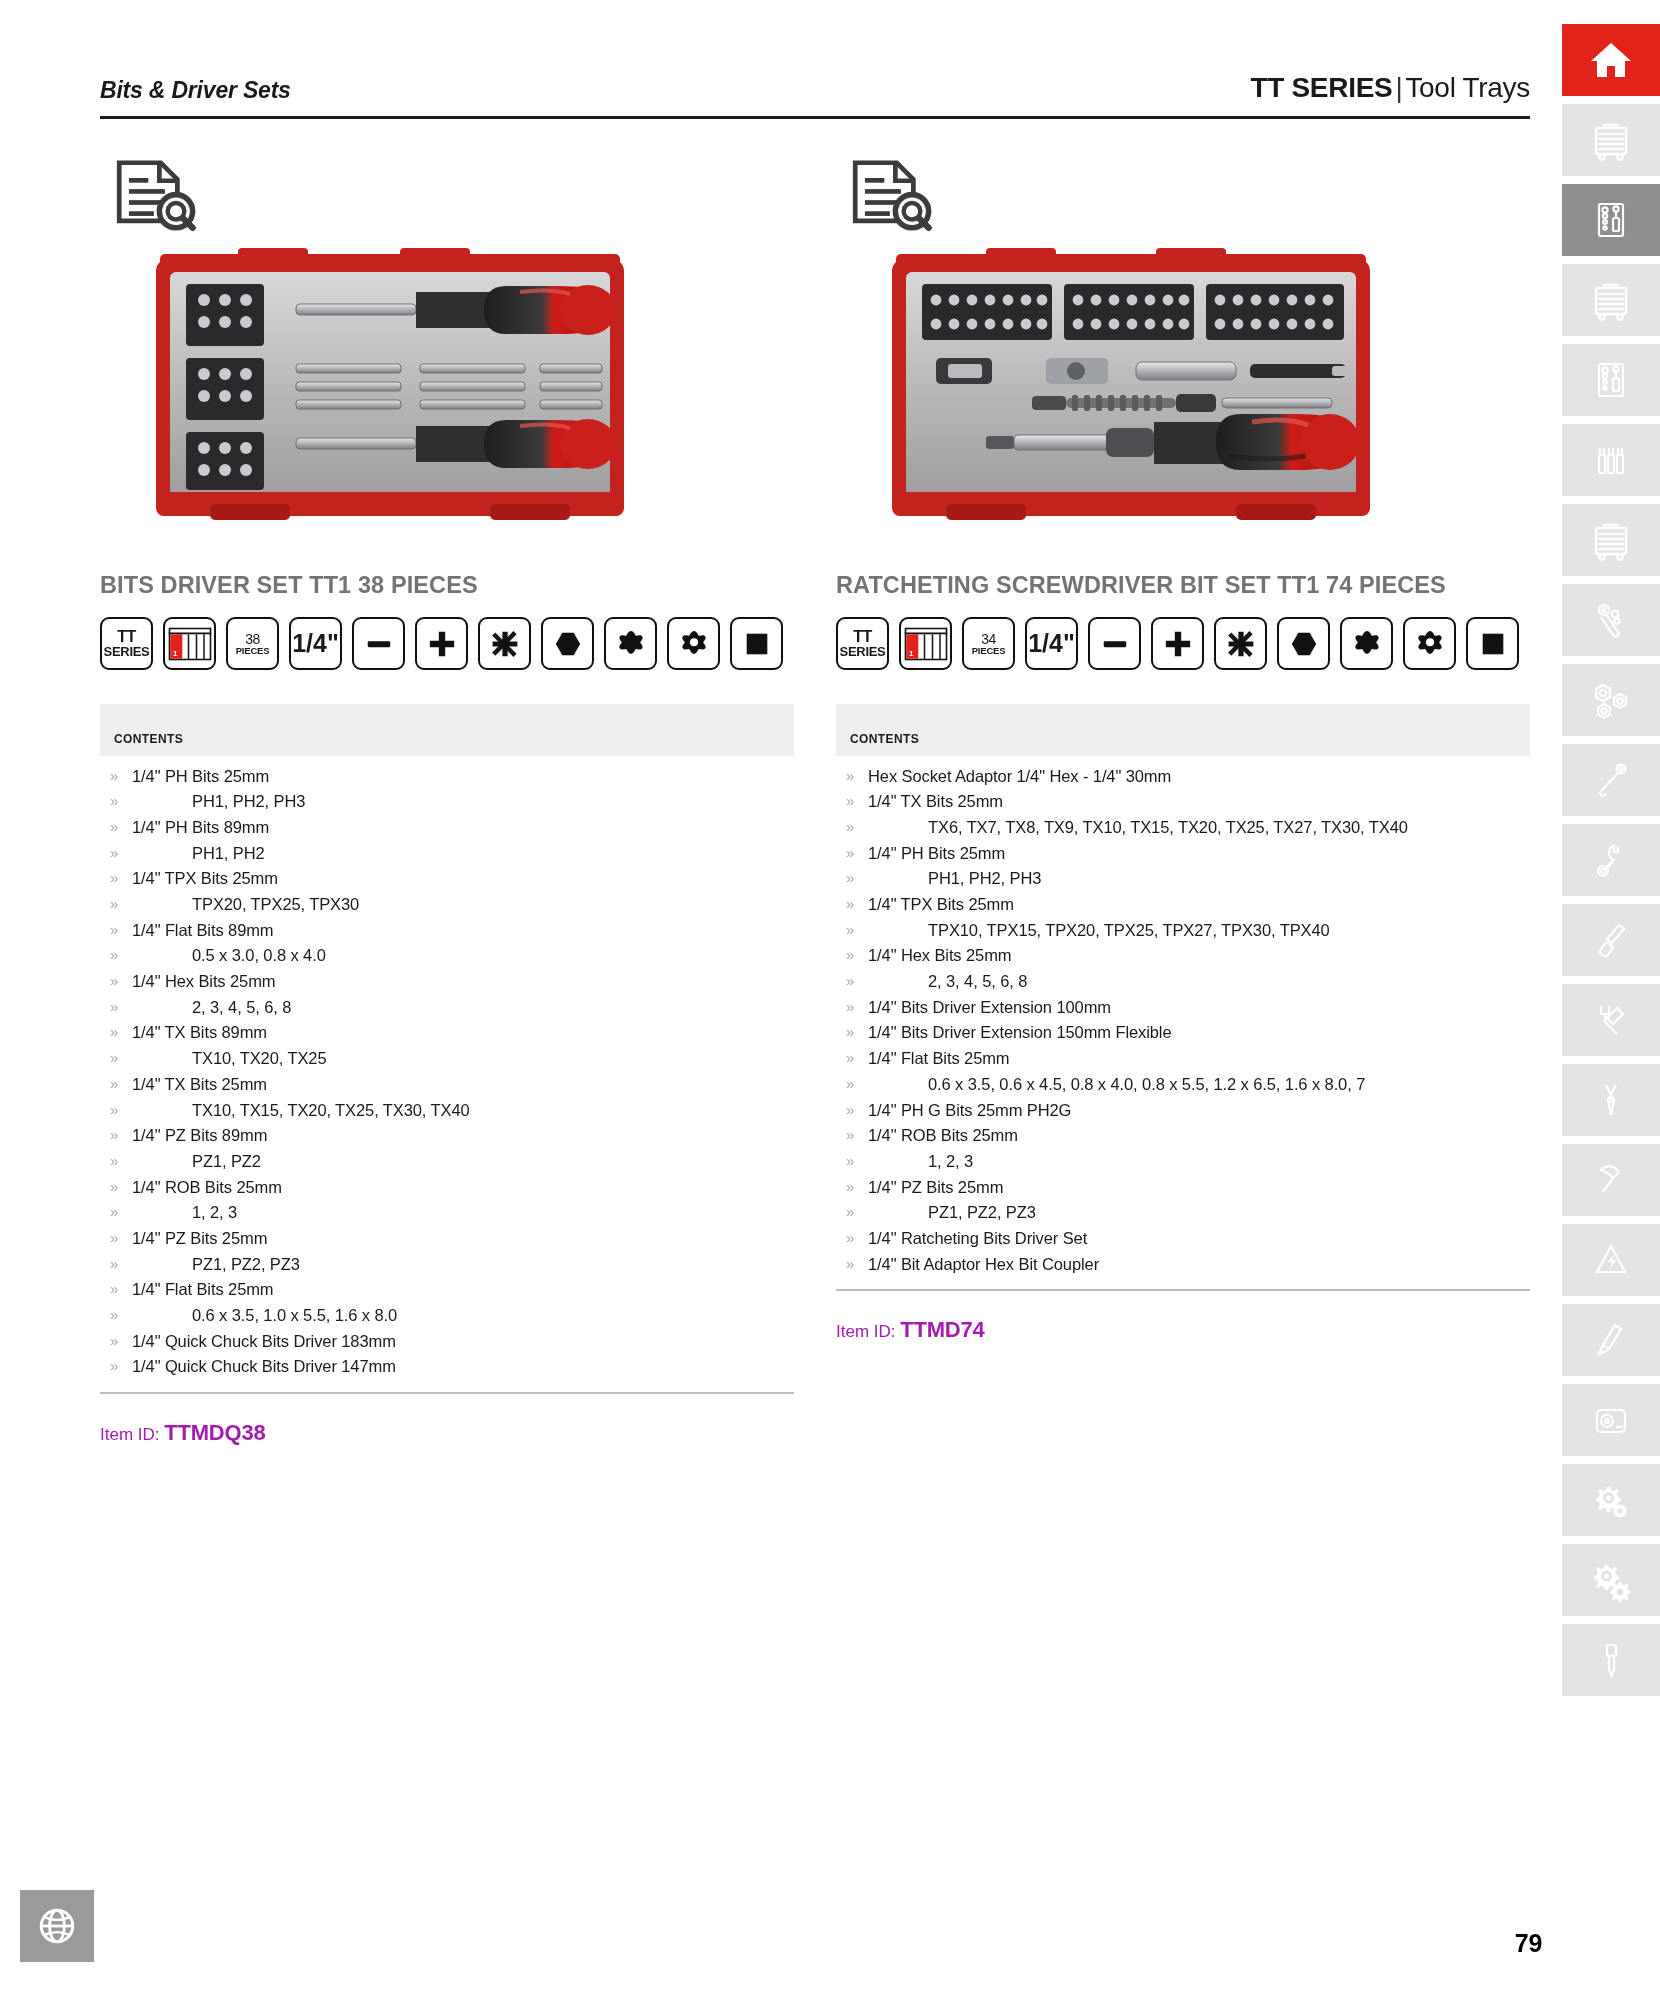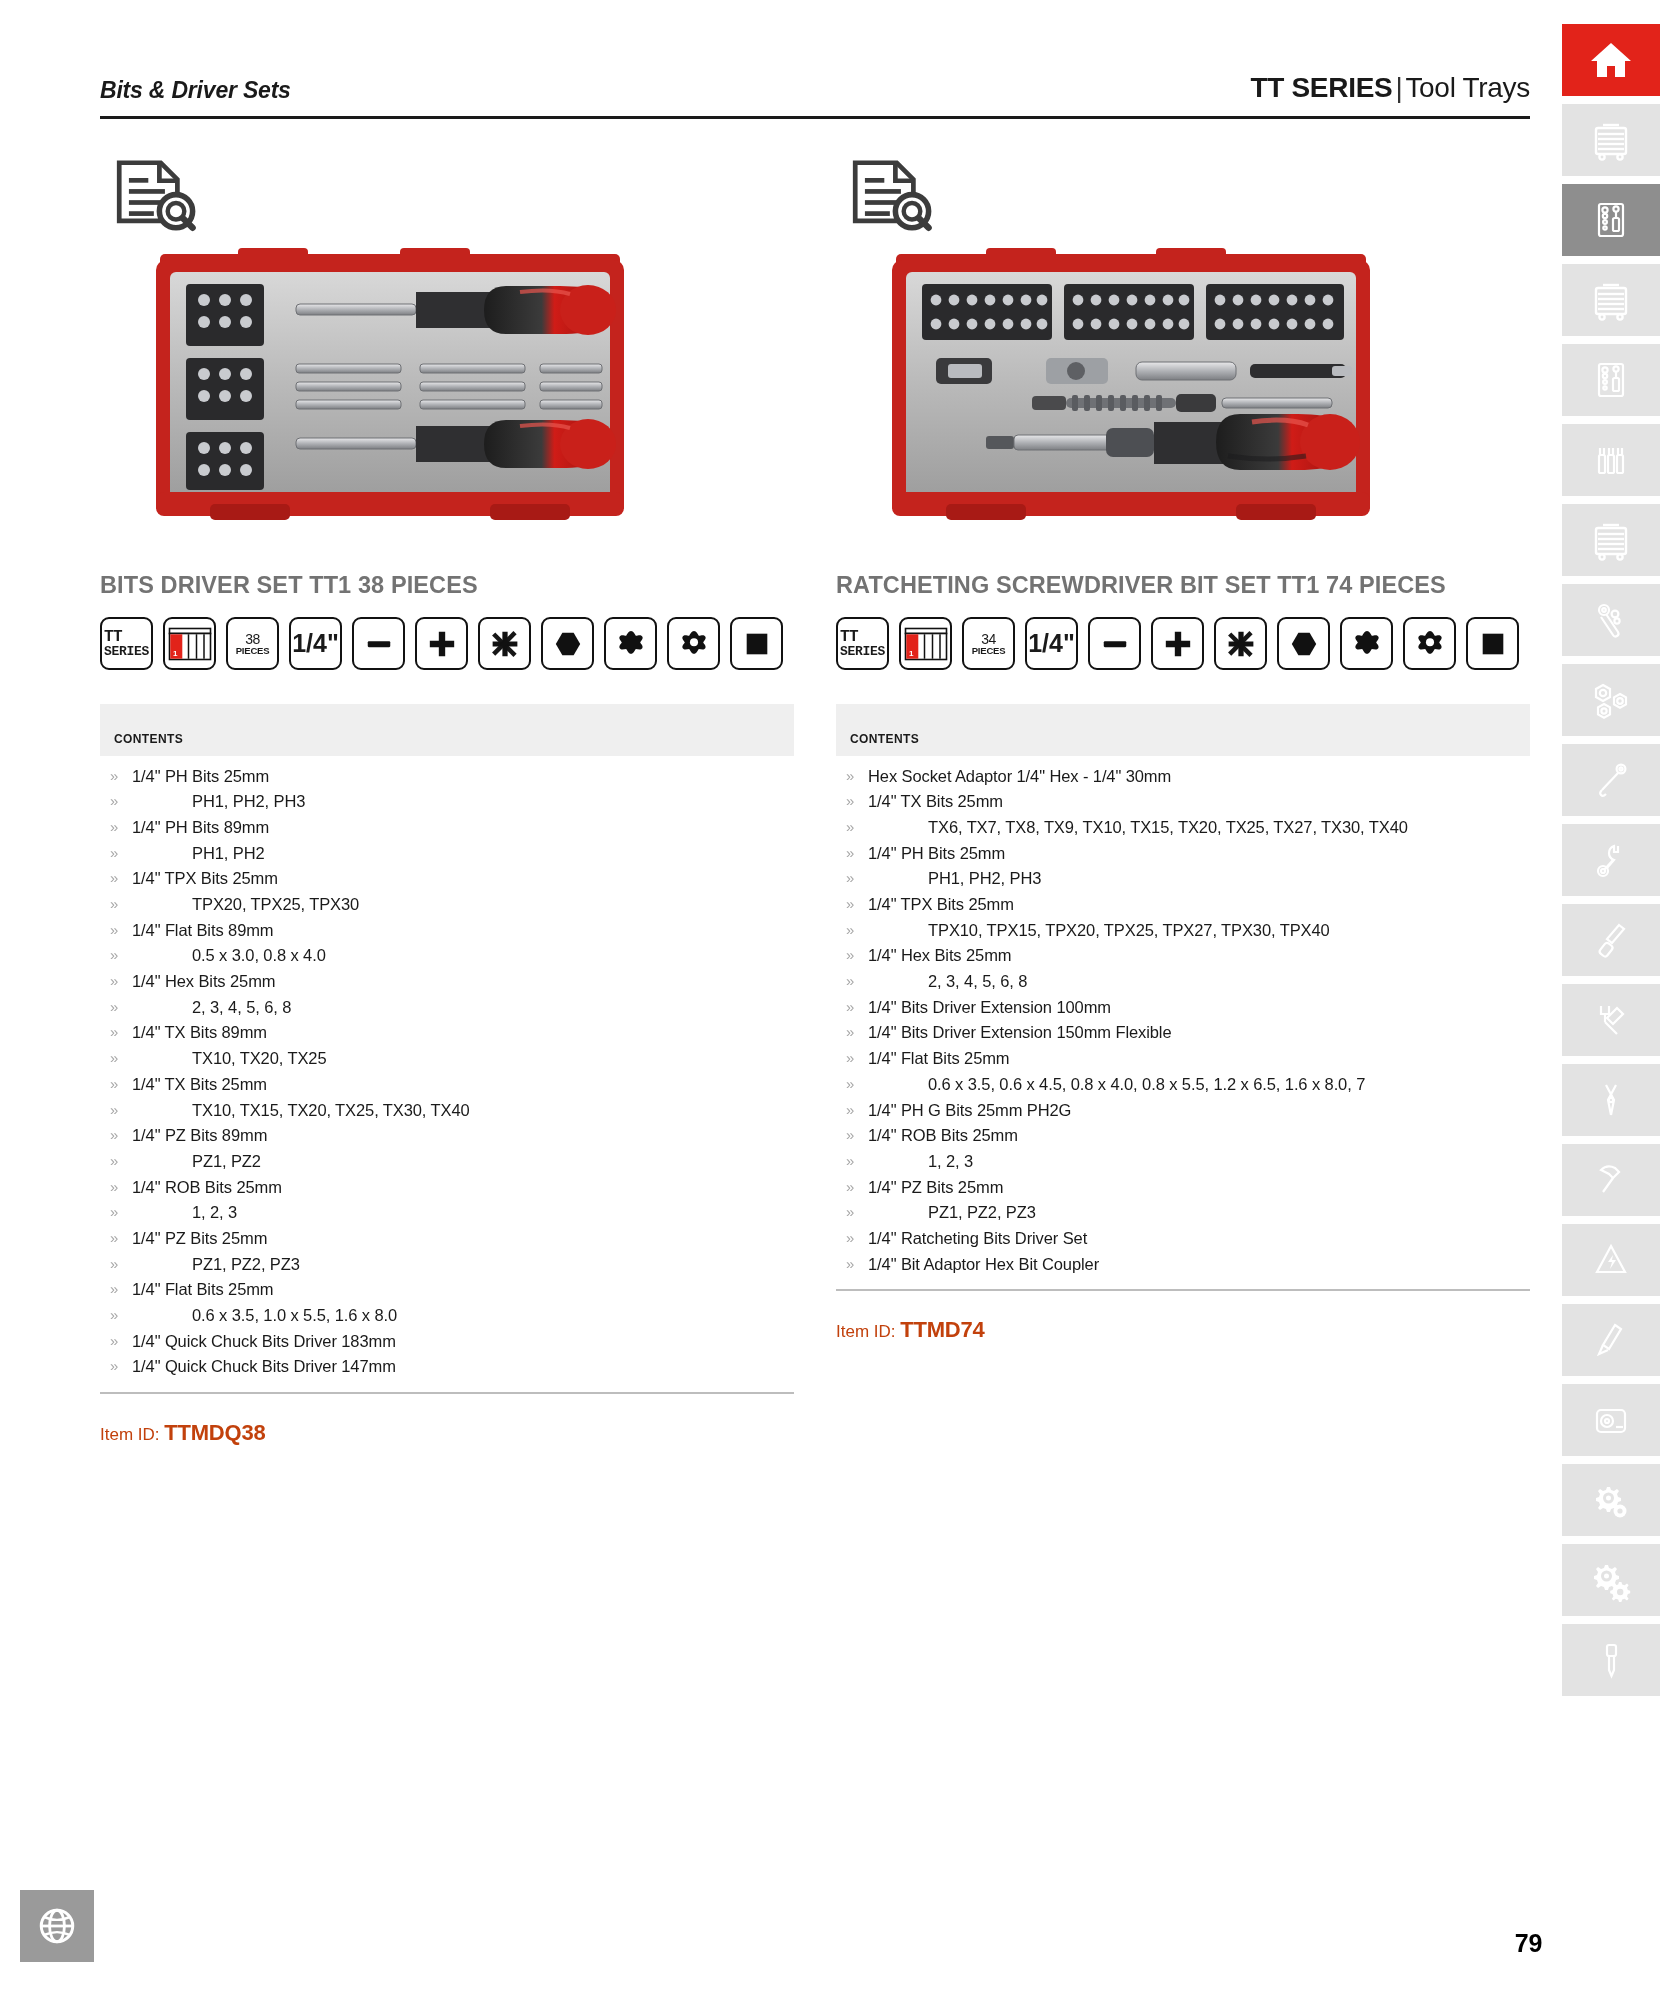--- a/index.html
+++ b/index.html
@@ -47,41 +47,41 @@
     color: #737373; margin: 8px 0 18px 0;
   }
 
   
   .badges { display: flex; flex-wrap: wrap; gap: 10px; margin-bottom: 34px; }
   .badge {
     width: 53px; height: 53px; border: 2.6px solid #111; border-radius: 9px;
     background: #fff; display: flex; align-items: center; justify-content: center;
     flex: 0 0 auto; overflow: hidden; position: relative;
   }
-  .badge-tt { line-height: 1; text-align: left; font-family: Liberation Mono, monospace; }
+  .badge-tt { line-height: 1; text-align: center; }
   .badge-tt .l1 { font-size: 16px; font-weight: 700; letter-spacing: -0.5px; display:block; }
   .badge-tt .l2 { font-size: 13px; font-weight: 600; letter-spacing: -0.3px; display:block; }
   .badge-pieces { line-height: 1; text-align: center; }
   .badge-pieces .num { font-size: 14px; font-weight: 400; display:block; letter-spacing: -0.5px; }
   .badge-pieces .lab { font-size: 9.5px; font-weight: 600; display:block; letter-spacing: -0.2px; }
   .badge-frac { font-size: 25px; font-weight: 600; line-height: 1; }
 
   
   .contents-head {
     background: #efefef; font-size: 12px; font-weight: 700; letter-spacing: 0.4px;
     padding: 28px 0 10px 14px; color: #1a1a1a;
   }
   .contents-list { padding-top: 7px; }
   .citem { display: flex; font-size: 16.5px; line-height: 1; padding: 4.6px 0; color: #1a1a1a; }
   .citem .bullet { width: 32px; flex: 0 0 32px; text-align: left; color: #a8a8a8; font-size: 15px; padding-left: 10px; }
   .citem .ctext { letter-spacing: -0.1px; }
   .citem.sub .ctext { padding-left: 60px; }
   .contents-rule { height: 2px; background: #bdbdbd; margin-top: 12px; }
 
-  .item-id { font-size: 17px; margin-top: 26px; color: #c2410c; }
+  .item-id { font-size: 17px; margin-top: 26px; color: #a21caf; }
   .item-id .lab { font-weight: 400; }
   .item-id .val { font-size: 22px; font-weight: 700; letter-spacing: -0.2px; }
 
   
   .sidebar {
     position: absolute; right: 0; top: 24px; width: 98px;
     display: flex; flex-direction: column; gap: 8px;
   }
   .sb {
     width: 98px; height: 72px; display: flex; align-items: center; justify-content: center;

